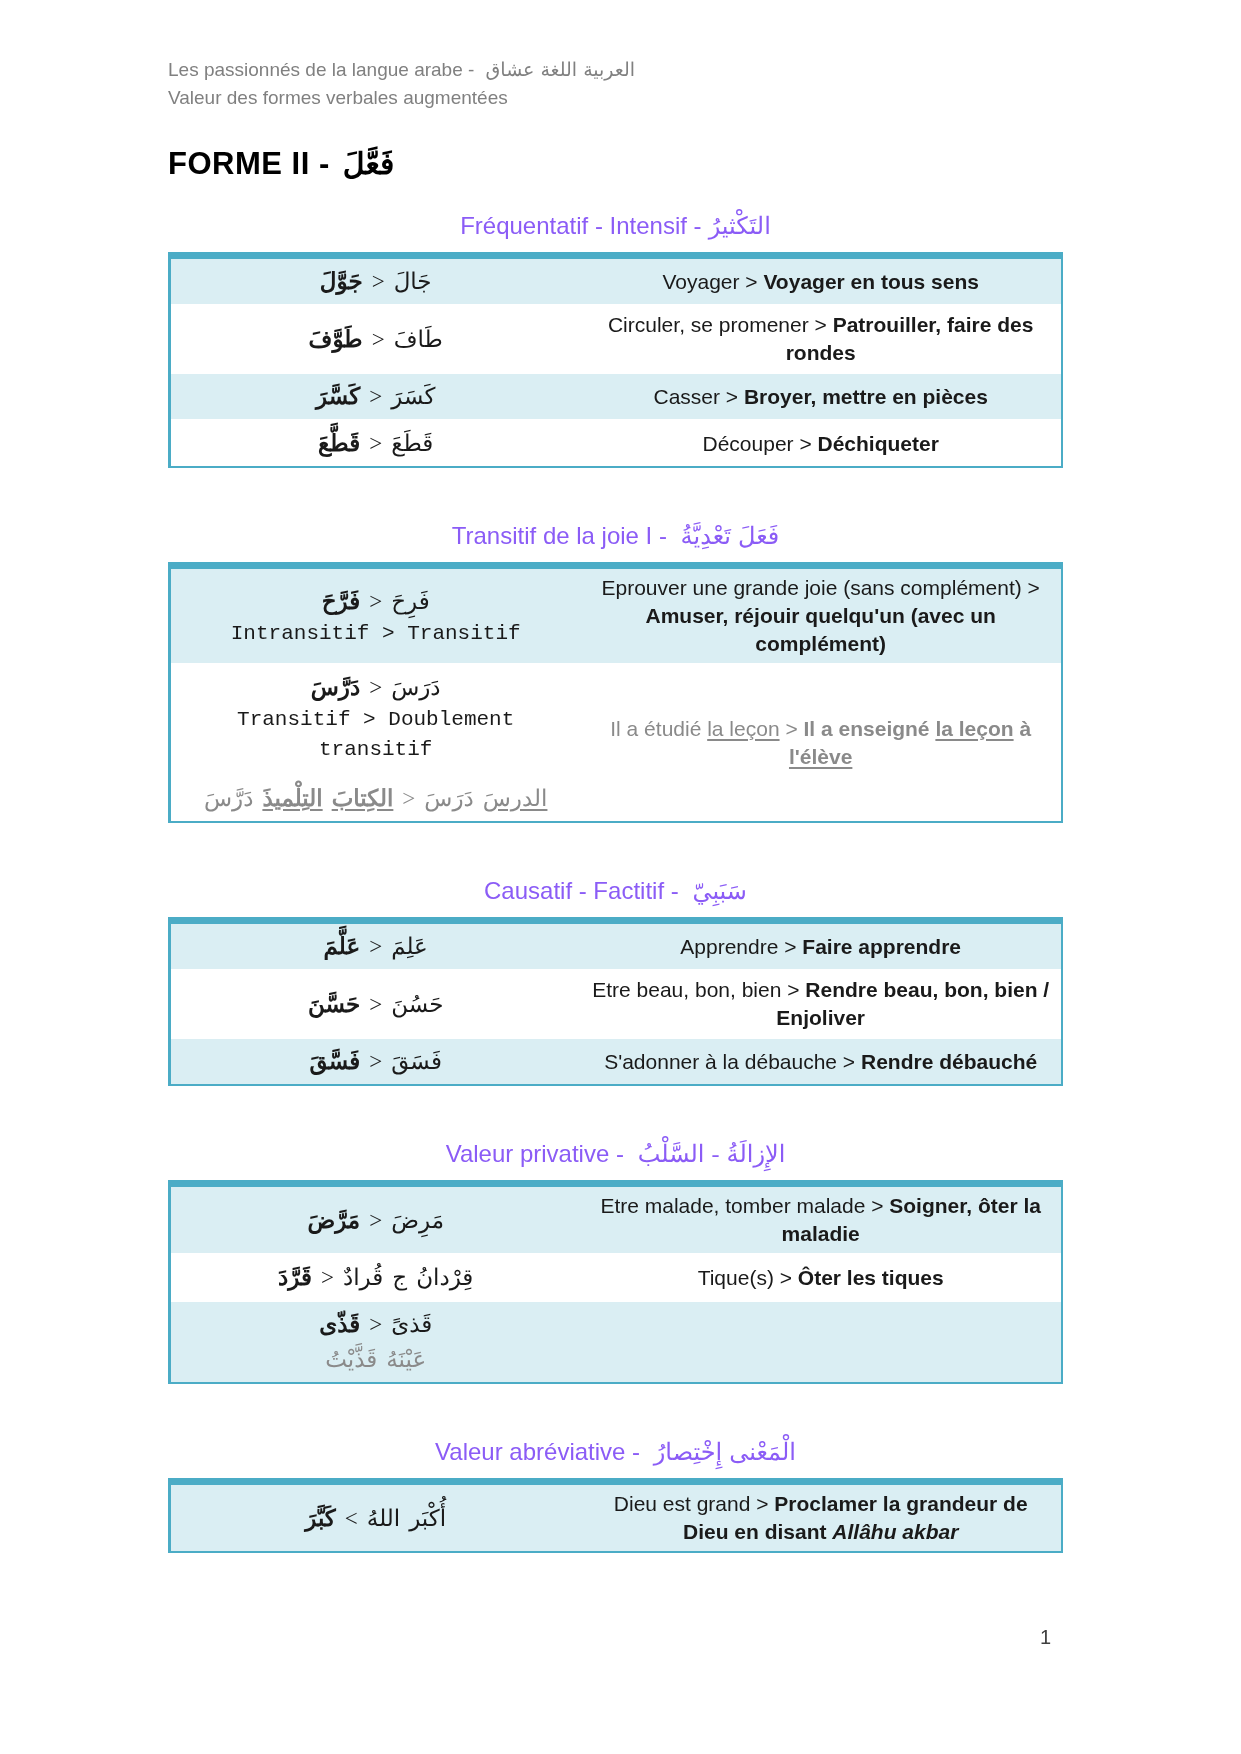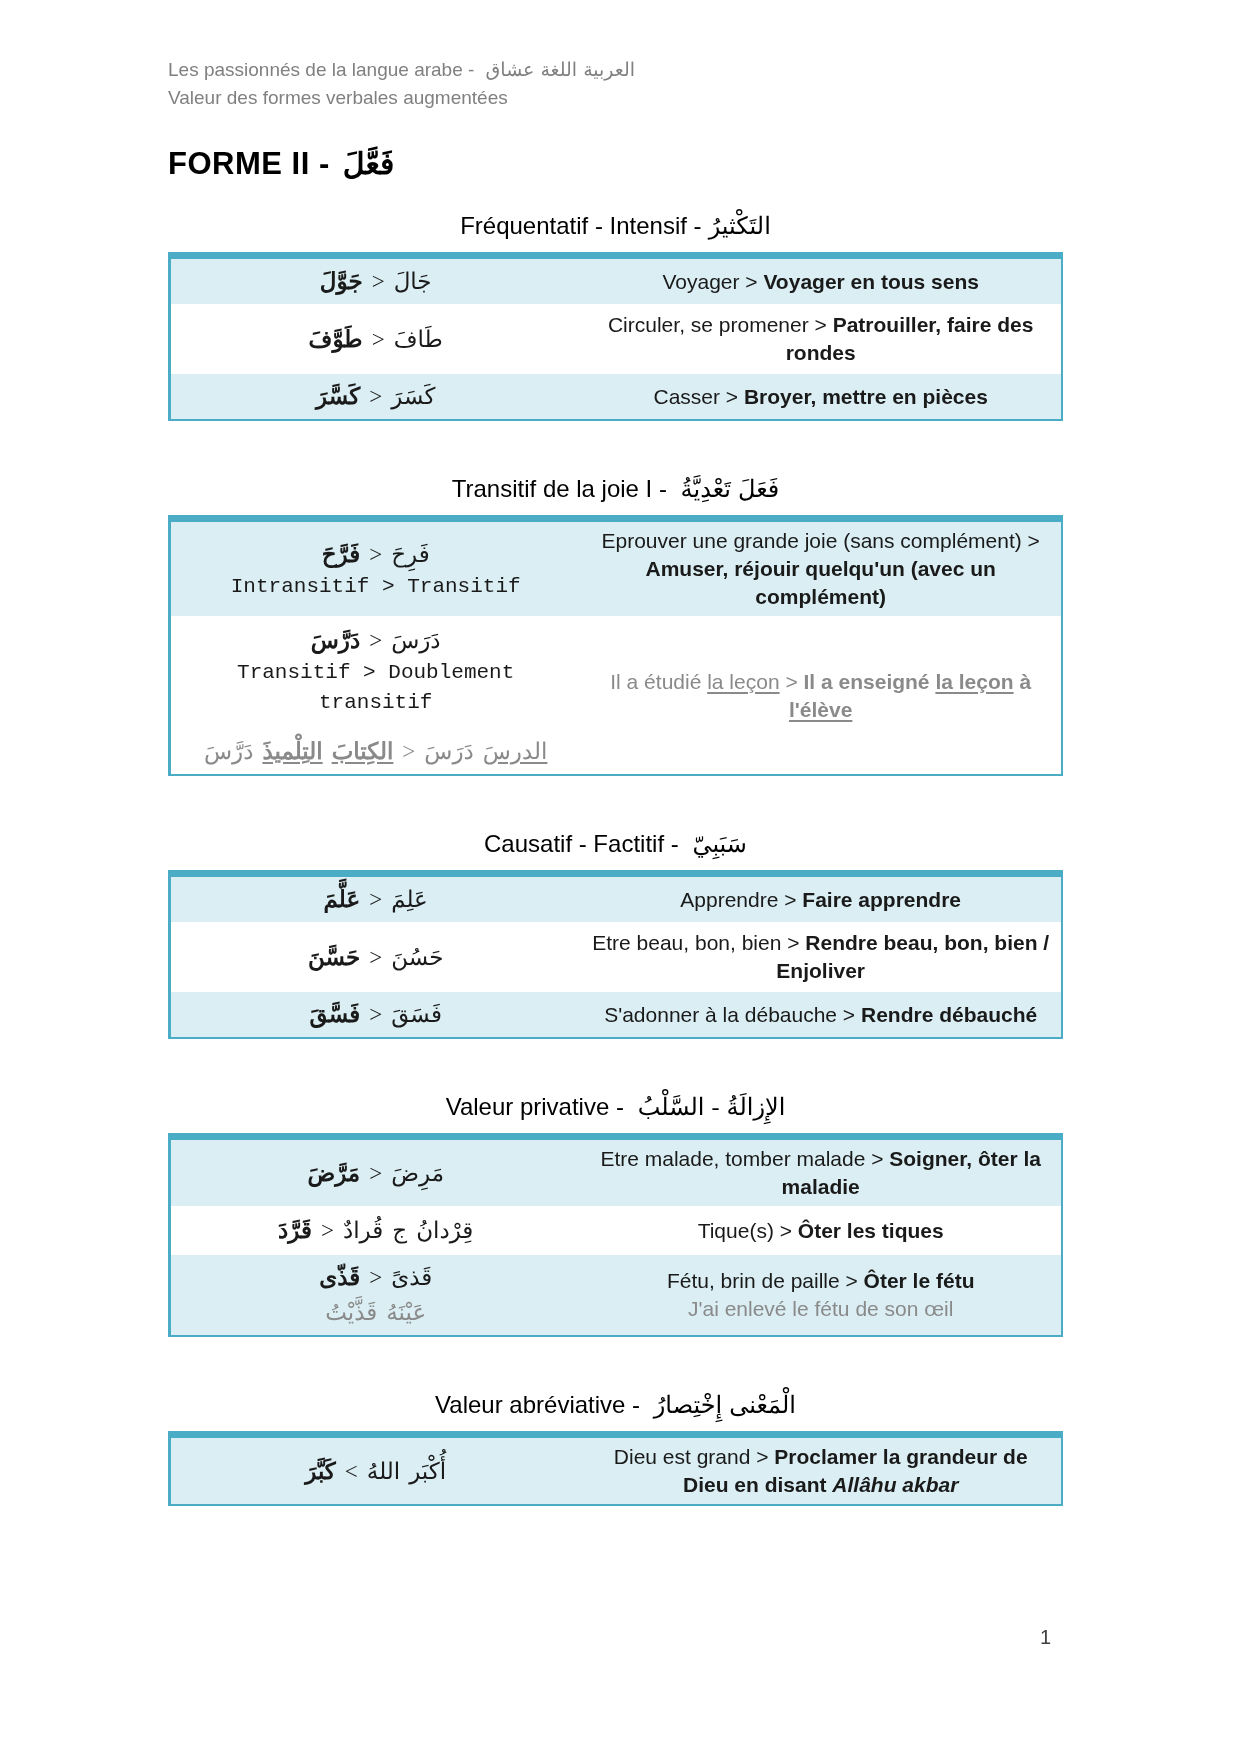--- a/index.html
+++ b/index.html
@@ -39,21 +39,21 @@
     font-family:"Liberation Serif","DejaVu Serif",serif;
     font-size:30px;
     margin-left:4px;
     unicode-bidi:isolate;display:inline-block;
   }
   .section-heading{
     width:895px;
     margin:54px 0 12px 168px;
     text-align:center;
     font-size:24px;
-    color:#000000;
+    color:#8b5cf6;
   }
   .section:first-child .section-heading{margin-top:30px;}
   .section-heading .ar-head{
     font-family:"Liberation Serif","DejaVu Serif",serif;
     unicode-bidi:isolate;display:inline-block;
     margin-left:7px;
   }
   .tbl{
     margin-left:168px;
     width:895px;
@@ -132,20 +132,28 @@
             </div>
           </div>
           <div class="row blue">
             <div class="cell ar-cell">
               <div class="ar-line"><span class="tok b">كَسَّرَ</span><span class="tok">&gt;</span><span class="tok">كَسَرَ</span></div>
             </div>
             <div class="cell fr-cell">
               <div class="fr-line"><span class="seg">Casser &gt; </span><span class="seg b">Broyer, mettre en pièces</span></div>
             </div>
           </div>
+          <div class="row">
+            <div class="cell ar-cell">
+              <div class="ar-line"><span class="tok b">قَطَّعَ</span><span class="tok">&gt;</span><span class="tok">قَطَعَ</span></div>
+            </div>
+            <div class="cell fr-cell">
+              <div class="fr-line"><span class="seg">Découper &gt; </span><span class="seg b">Déchiqueter</span></div>
+            </div>
+          </div>
         </div>
       </div>
       <div class="section">
         <div class="section-heading"><span class="head-fr">Transitif de la joie I - </span><span class="ar-head">تَعْدِيَّةُ</span><span class="ar-head">فَعَلَ</span></div>
         <div class="tbl">
           <div class="row blue">
             <div class="cell ar-cell">
               <div class="ar-line"><span class="tok b">فَرَّحَ</span><span class="tok">&gt;</span><span class="tok">فَرِحَ</span></div>
               <div class="latin-line"><span class="seg">Intransitif &gt; Transitif</span></div>
             </div>
@@ -211,24 +219,20 @@
             </div>
             <div class="cell fr-cell">
               <div class="fr-line"><span class="seg">Tique(s) &gt; </span><span class="seg b">Ôter les tiques</span></div>
             </div>
           </div>
           <div class="row blue">
             <div class="cell ar-cell">
               <div class="ar-line"><span class="tok b">قَذّى</span><span class="tok">&gt;</span><span class="tok">قَذىً</span></div>
               <div class="ar-line"><span class="tok g">قَذَّيْتُ</span><span class="tok g">عَيْنَهُ</span></div>
             </div>
-            <div class="cell fr-cell">
-              <div class="fr-line"><span class="seg">Fétu, brin de paille &gt; </span><span class="seg b">Ôter le fétu</span></div>
-              <div class="fr-line"><span class="seg g">J'ai enlevé le fétu de son œil</span></div>
-            </div>
           </div>
         </div>
       </div>
       <div class="section">
         <div class="section-heading"><span class="head-fr">Valeur abréviative - </span><span class="ar-head">إِخْتِصارُ</span><span class="ar-head">الْمَعْنى</span></div>
         <div class="tbl">
           <div class="row blue">
             <div class="cell ar-cell">
               <div class="ar-line"><span class="tok b">كَبَّرَ</span><span class="tok">&lt;</span><span class="tok">اللهُ</span><span class="tok">أُكْبَر</span></div>
             </div>

